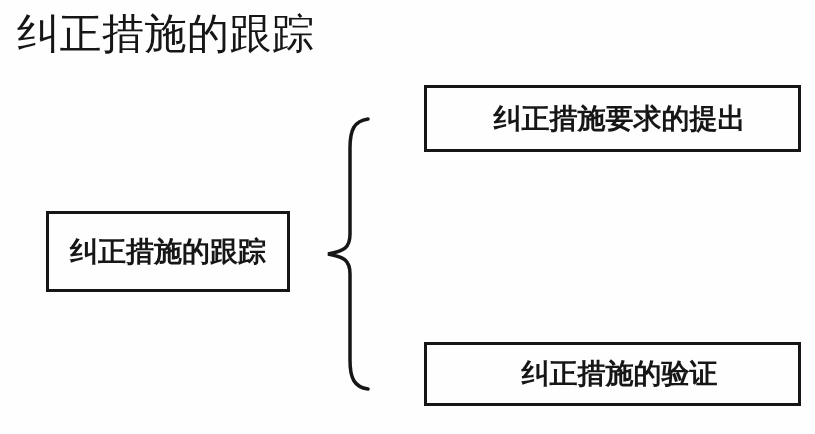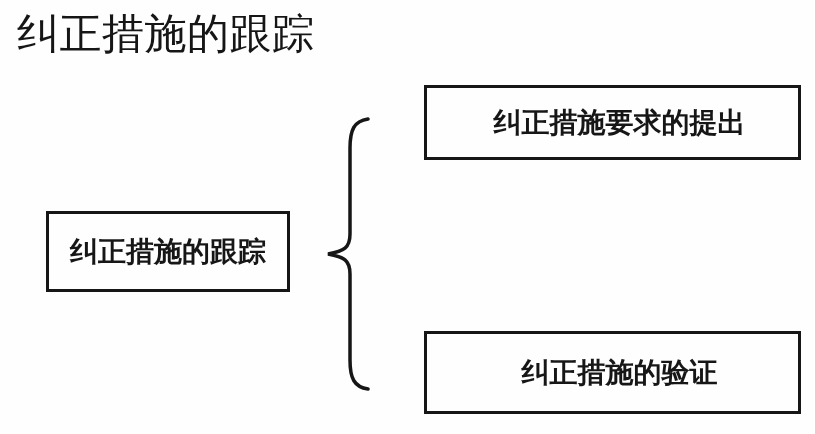--- a/index.html
+++ b/index.html
@@ -47,23 +47,23 @@
     left: 46px;
     top: 211px;
     width: 244px;
     height: 81px;
   }
   .branch-node {
     left: 424px;
     width: 377px;
     padding-left: 14px;
   }
-  .branch-0 { top: 85px;  height: 75px; }
+  .branch-0 { top: 85px;  height: 67px; }
   .branch-1 { top: 212px; height: 70px; }
-  .branch-2 { top: 331px; height: 83px; }
+  .branch-2 { top: 342px; height: 64px; }
   .brace {
     position: absolute;
     left: 322px;
     top: 116px;
     width: 52px;
     height: 276px;
   }
   .brace path {
     fill: none;
     stroke: var(--ink);

